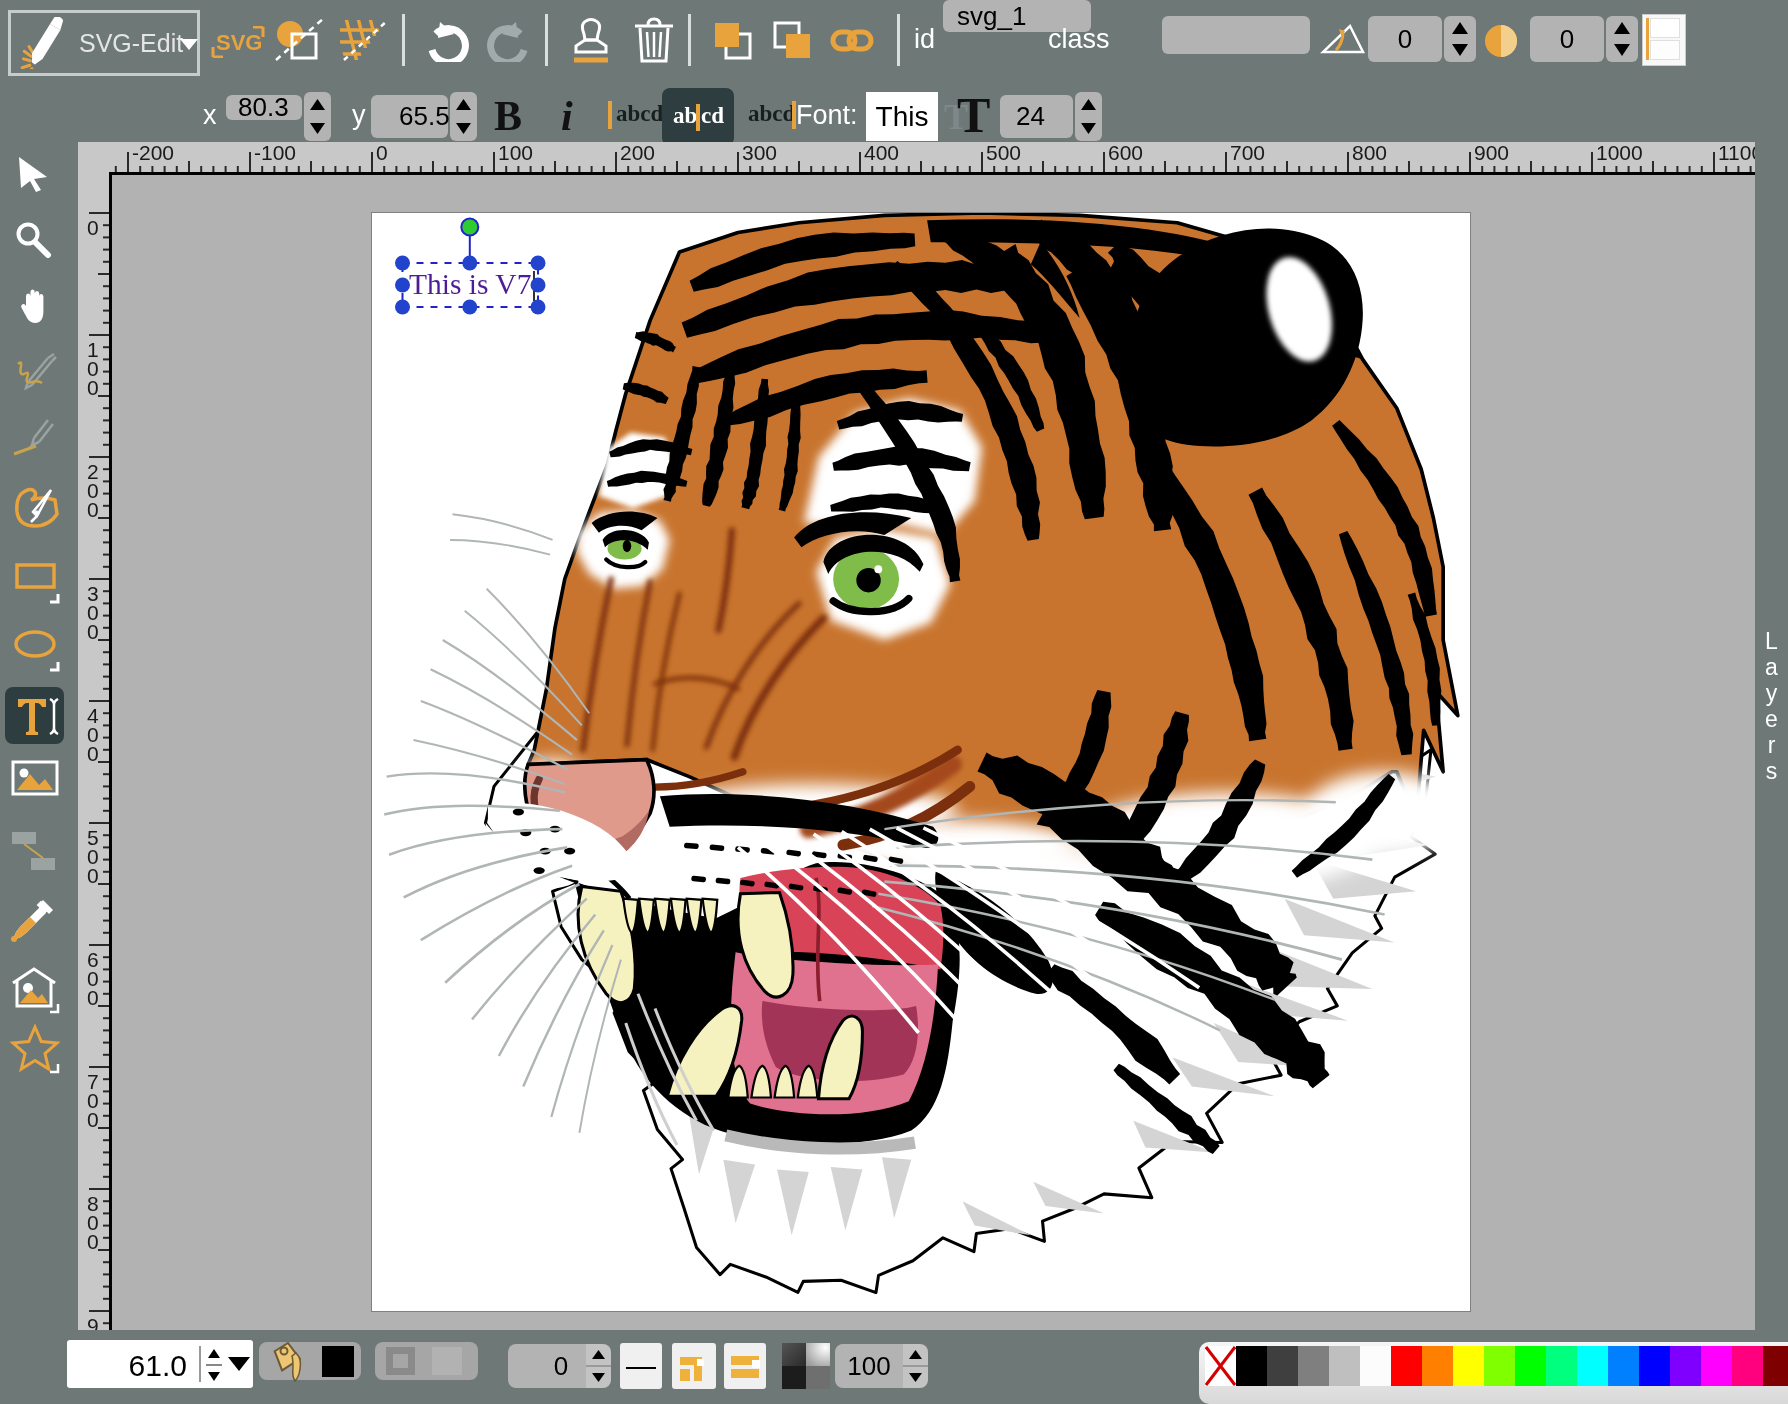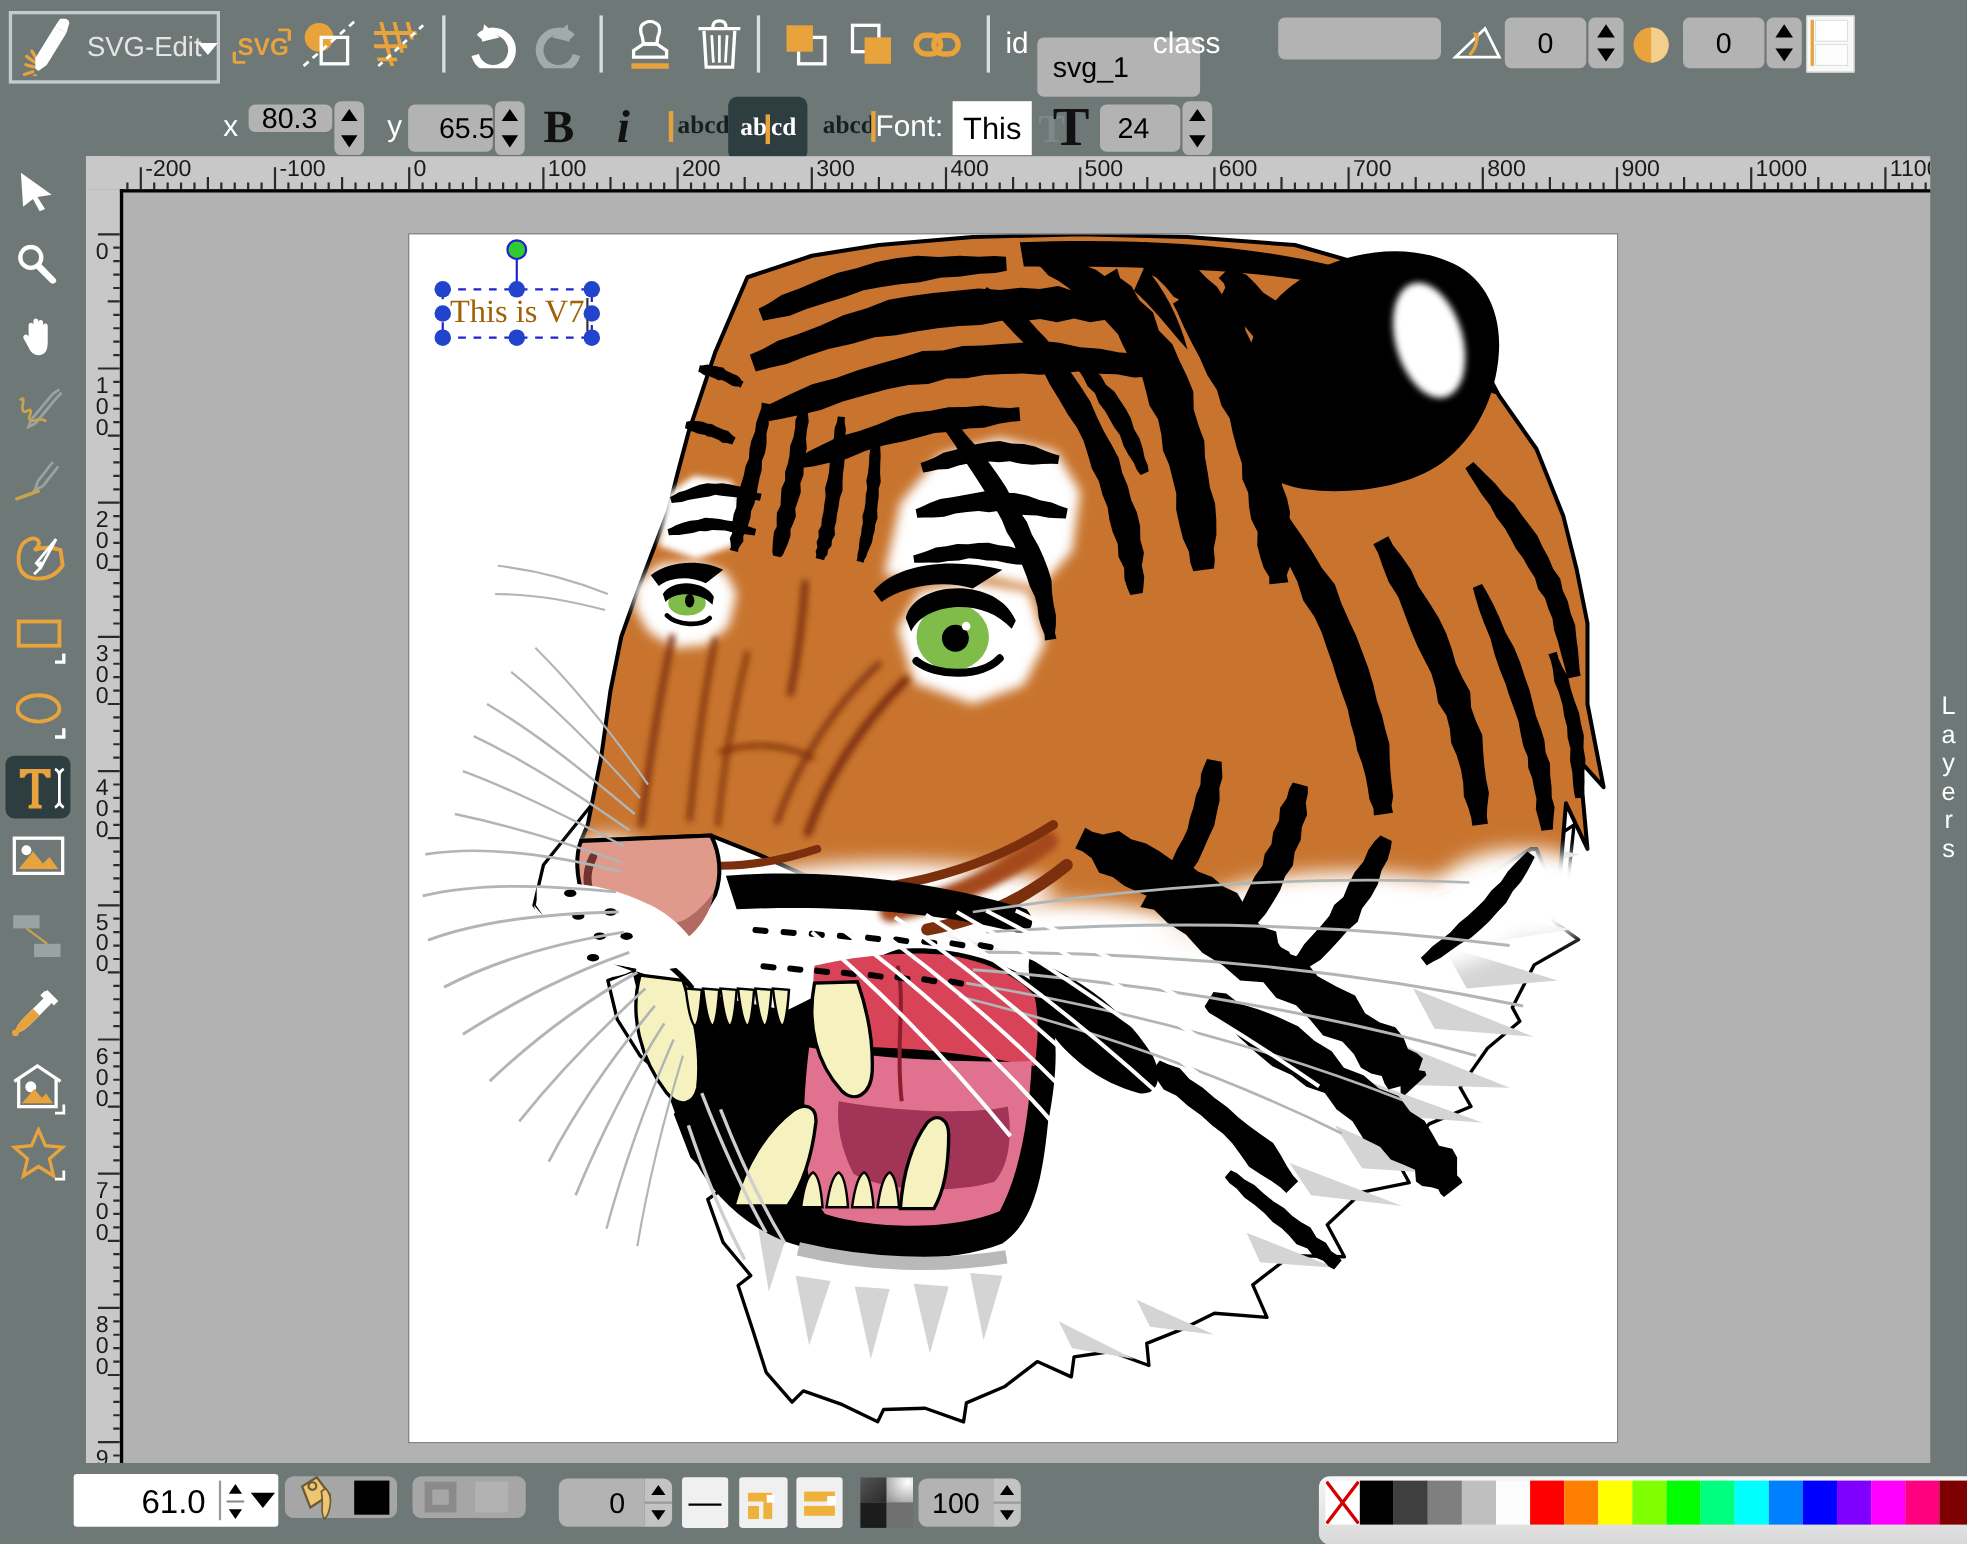--- a/index.html
+++ b/index.html
@@ -109,21 +109,21 @@
     </svg>
 
     <svg class="abs" style="left:830px;top:24px" width="44" height="34" viewBox="0 0 44 34">
       <g fill="none" stroke="#e8a33d" stroke-width="5">
         <rect x="3" y="8" width="22" height="17" rx="8.5"></rect>
         <rect x="19" y="8" width="22" height="17" rx="8.5"></rect>
       </g>
     </svg>
     <div class="abs sep" style="left:897px;top:14px;height:52px"></div>
     <span class="abs lbl" style="left:914px;top:24px">id</span>
-    <div class="abs inp" style="left:943px;top:34px;width:148px;height:54px">
+    <div class="abs inp" style="left:943px;top:0;width:148px;height:32px">
         <span style="margin-left:14px">svg_1</span>
       </div>
     <span class="abs lbl" style="left:1048px;top:24px">class</span>
     <div class="abs inp" style="left:1162px;top:16px;width:148px;height:38px"></div>
 
     <svg class="abs" style="left:1320px;top:20px" width="46" height="36" viewBox="0 0 46 36">
       <path d="M3 32 L43 32 L30 6 Z" fill="none" stroke="#fff" stroke-width="2.5"></path>
       <path d="M16 30 Q22 24 23 14" fill="none" stroke="#e8a33d" stroke-width="3"></path>
       <path d="M19 9 L25 11 L22 18 Z" fill="#e8a33d"></path>
     </svg>
@@ -675,21 +675,21 @@
 <path d="M362,509 C432,556 500,618 552,670" fill="none" stroke="#fff" stroke-width="3"></path>
 <path d="M385,507 C460,554 532,615 585,665" fill="none" stroke="#fff" stroke-width="3"></path>
 <path d="M408,505 C488,550 564,606 625,655" fill="none" stroke="#fff" stroke-width="3"></path>
 <path d="M430,504 C512,546 590,598 652,644" fill="none" stroke="#fff" stroke-width="3"></path>
 <path d="M452,504 C536,544 616,592 678,635" fill="none" stroke="#fff" stroke-width="3"></path>
 <path d="M300,520 C352,564 404,618 448,672" fill="none" stroke="#fff" stroke-width="3"></path>
 <path d="M218,640 C232,676 248,712 266,744" fill="none" stroke="#cfcfcf" stroke-width="2.5"></path>
 <path d="M232,652 C246,688 262,722 280,752" fill="none" stroke="#cfcfcf" stroke-width="2.5"></path>
 <path d="M208,664 C220,700 234,734 250,764" fill="none" stroke="#cfcfcf" stroke-width="2.5"></path>
 </svg>
-    <span class="abs" id="v7text" style="left:37px;top:55px;font-family:'Liberation Serif',serif;font-size:29.5px;color:#a16207;white-space:nowrap">This is V7</span>
+    <span class="abs" id="v7text" style="left:37px;top:55px;font-family:'Liberation Serif',serif;font-size:29.5px;color:#4c1d95;white-space:nowrap">This is V7</span>
     <svg class="abs" style="left:0;top:0" width="260" height="130" id="selsvg">
       <line x1="97.8" y1="49" x2="97.8" y2="14" stroke="#22c" stroke-width="2"></line>
       <rect x="30.5" y="50" width="135.5" height="44" fill="none" stroke="#22c" stroke-width="2" stroke-dasharray="7 7"></rect>
       <line x1="162" y1="58" x2="162" y2="88" stroke="#333" stroke-width="2"></line>
       <g fill="#2244cc">
         <circle cx="30.5" cy="50" r="7.5"></circle>
           <circle cx="97.8" cy="50" r="7.5"></circle>
           <circle cx="166" cy="50" r="7.5"></circle>
         <circle cx="30.5" cy="72" r="7.5"></circle>
           <circle cx="166" cy="72" r="7.5"></circle>

